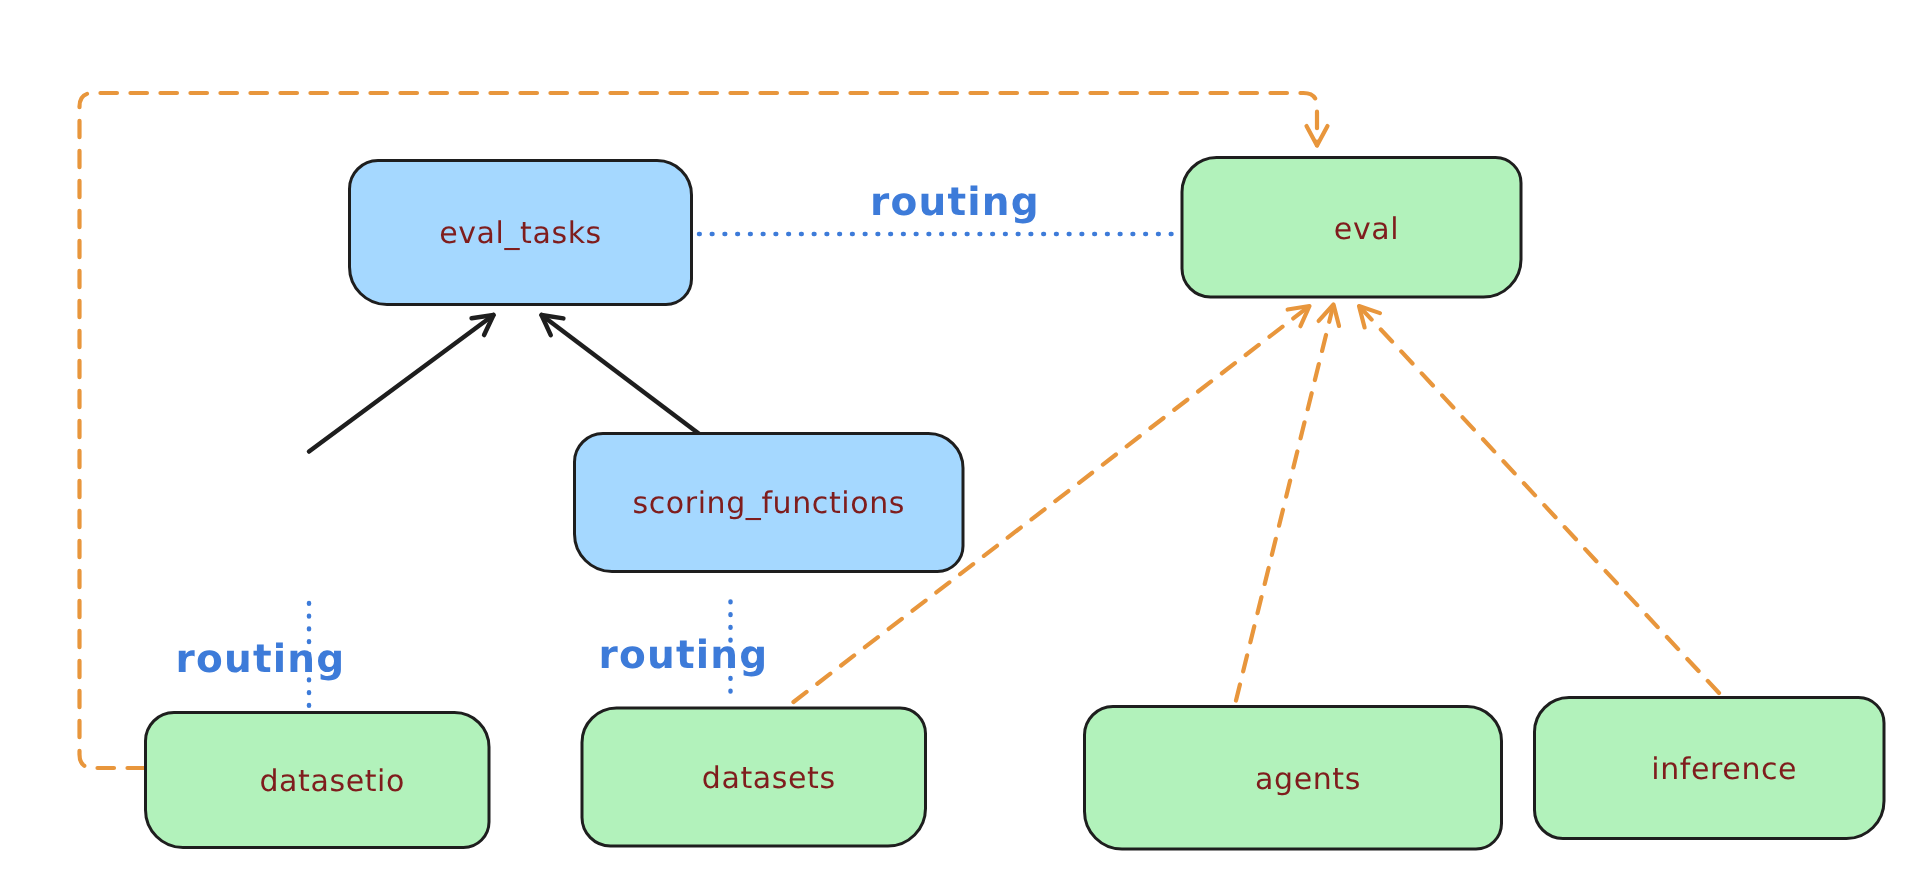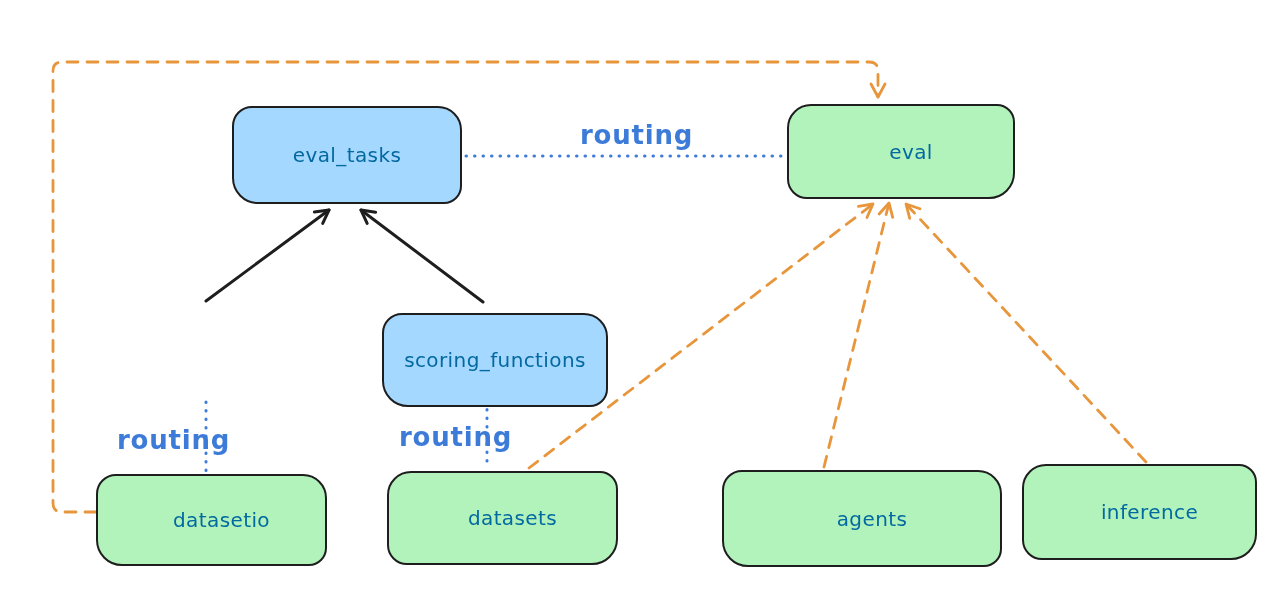--- a/index.html
+++ b/index.html
@@ -28,21 +28,21 @@
     inset: 0;
     width: 1280px;
     height: 596px;
   }
   .node {
     position: absolute;
     display: flex;
     align-items: center;
     justify-content: center;
     border: 2.5px solid var(--node-stroke);
-    color: #0369a1;
+    color: #7f1d1d;
     font-size: 20px;
     letter-spacing: 0.4px;
     box-sizing: border-box;
     background: #fff;
   }
   .node.blue  { background: var(--blue-fill); }
   .node.green { background: var(--green-fill); padding-left: 20px; }
   .r1 { border-radius: 20px 24px 18px 26px; }
   .r2 { border-radius: 24px 18px 26px 20px; }
   .edge-label {
@@ -106,21 +106,21 @@
 
   <div class="node blue r1" style="left:232px; top:106px; width:230px; height:98px">
     <span>eval_tasks</span>
   </div>
 
   <div class="node green r2" style="left:787px; top:104px; width:228px; height:95px">
     <span>eval</span>
   </div>
 
 
-  <div class="node blue r1" style="left:382px; top:313px; width:226px; height:94px">
+  <div class="node blue r1" style="left:382px; top:288px; width:261px; height:94px">
     <span>scoring_functions</span>
   </div>
 
   <div class="node green r1" style="left:96px; top:474px; width:231px; height:92px">
     <span>datasetio</span>
   </div>
 
   <div class="node green r2" style="left:387px; top:471px; width:231px; height:94px">
     <span>datasets</span>
   </div>

